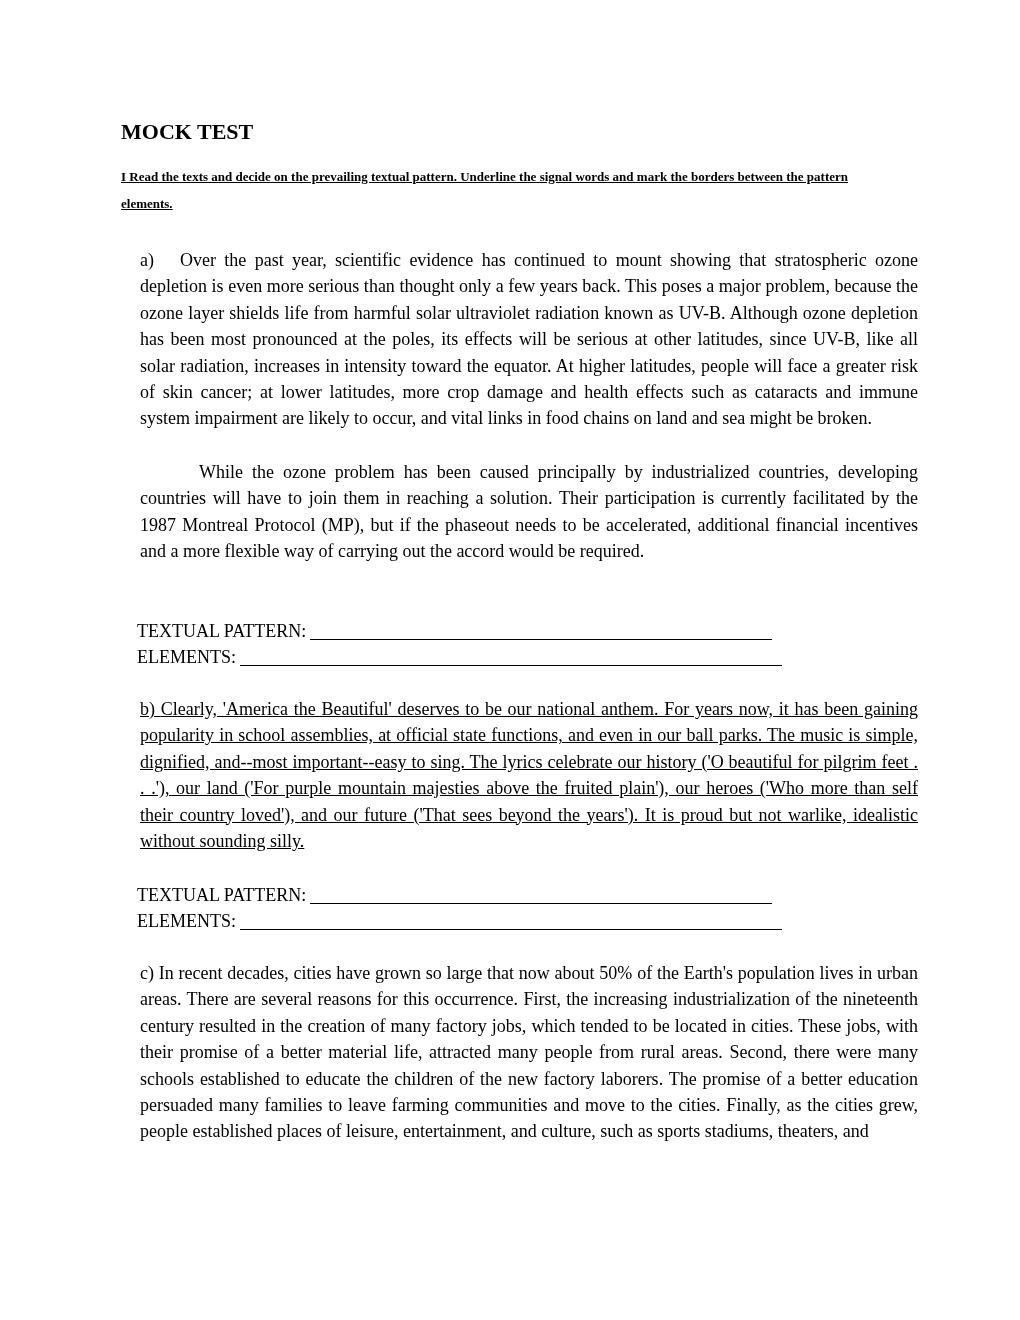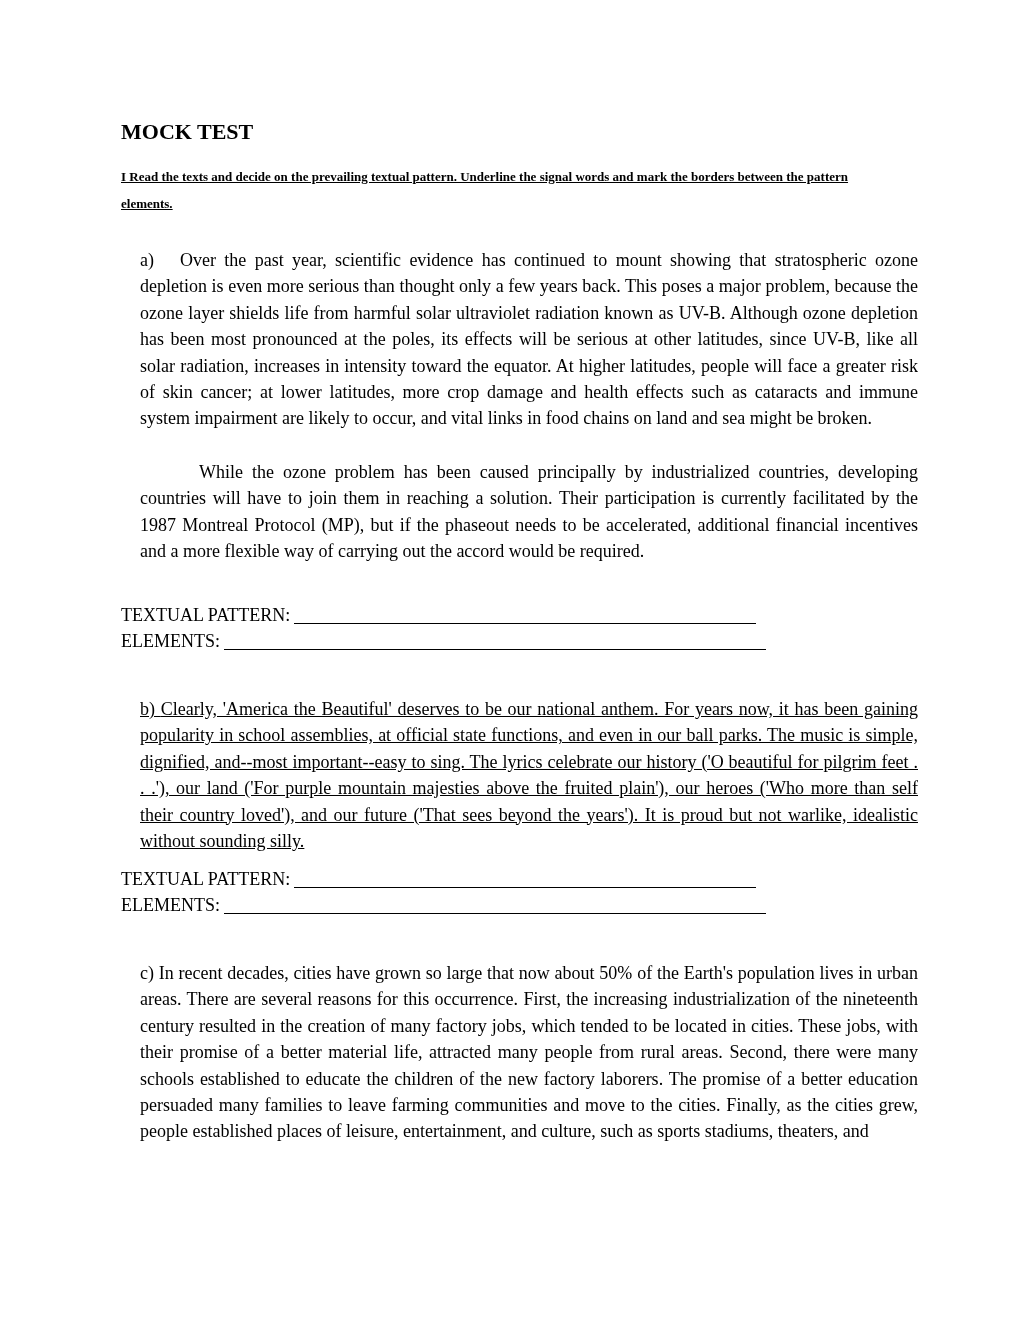--- a/index.html
+++ b/index.html
@@ -57,21 +57,21 @@
     }
     .indent {
       text-indent: 59px;
     }
     .answer-line {
       position: absolute;
       left: 0;
       font-size: 18px;
       line-height: 26.4px;
       white-space: nowrap;
-      margin: 0;
+      margin: 16px;
     }
     .blank {
       display: inline-block;
       border-bottom: 1px solid #000;
       height: 18px;
       vertical-align: baseline;
       position: relative;
       top: 3px;
     }
     #p-a1 { top: 232px; }

